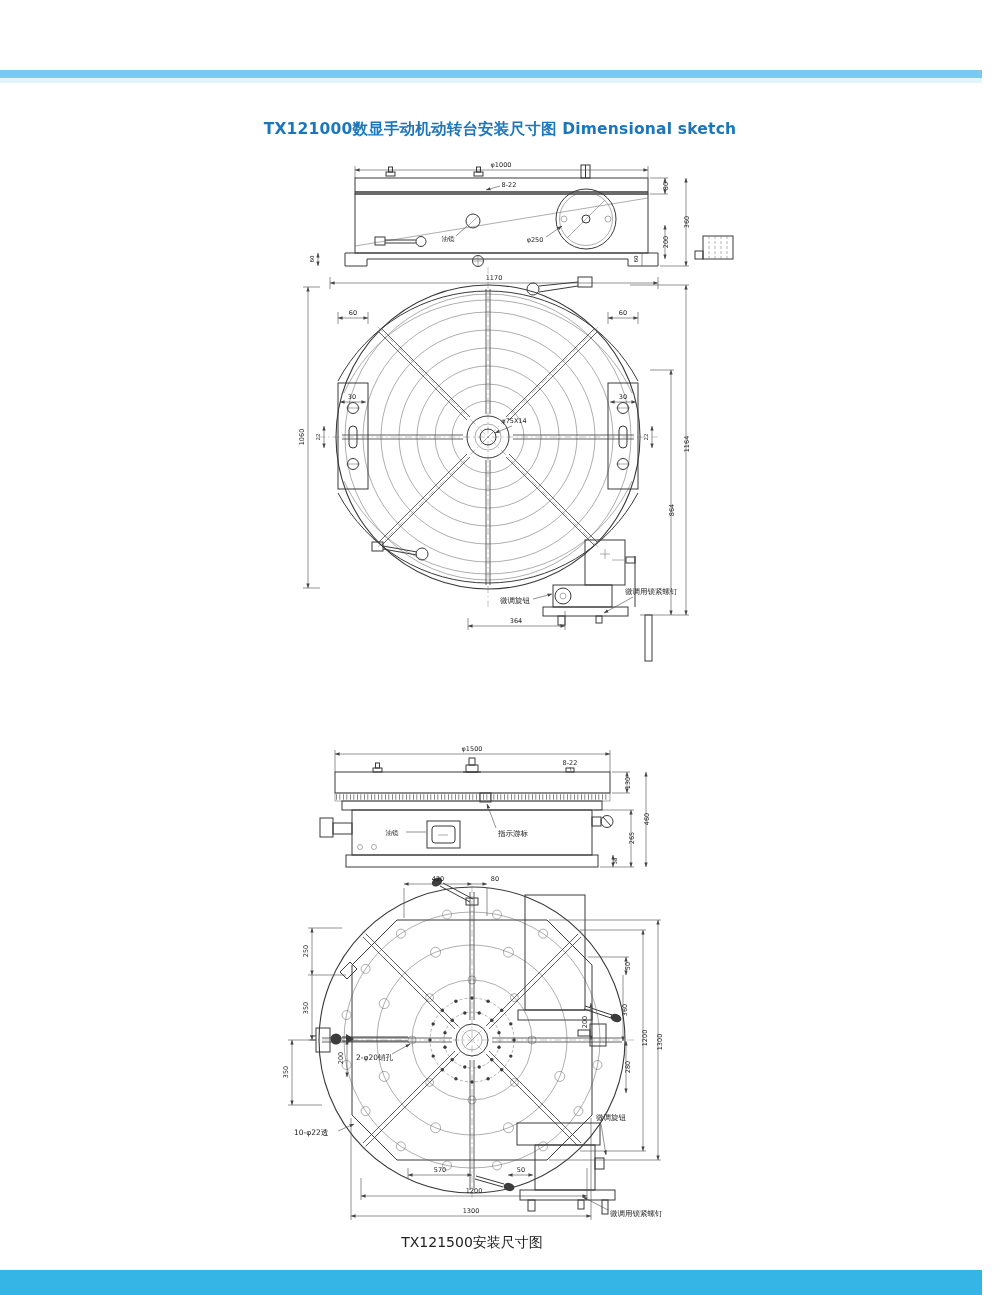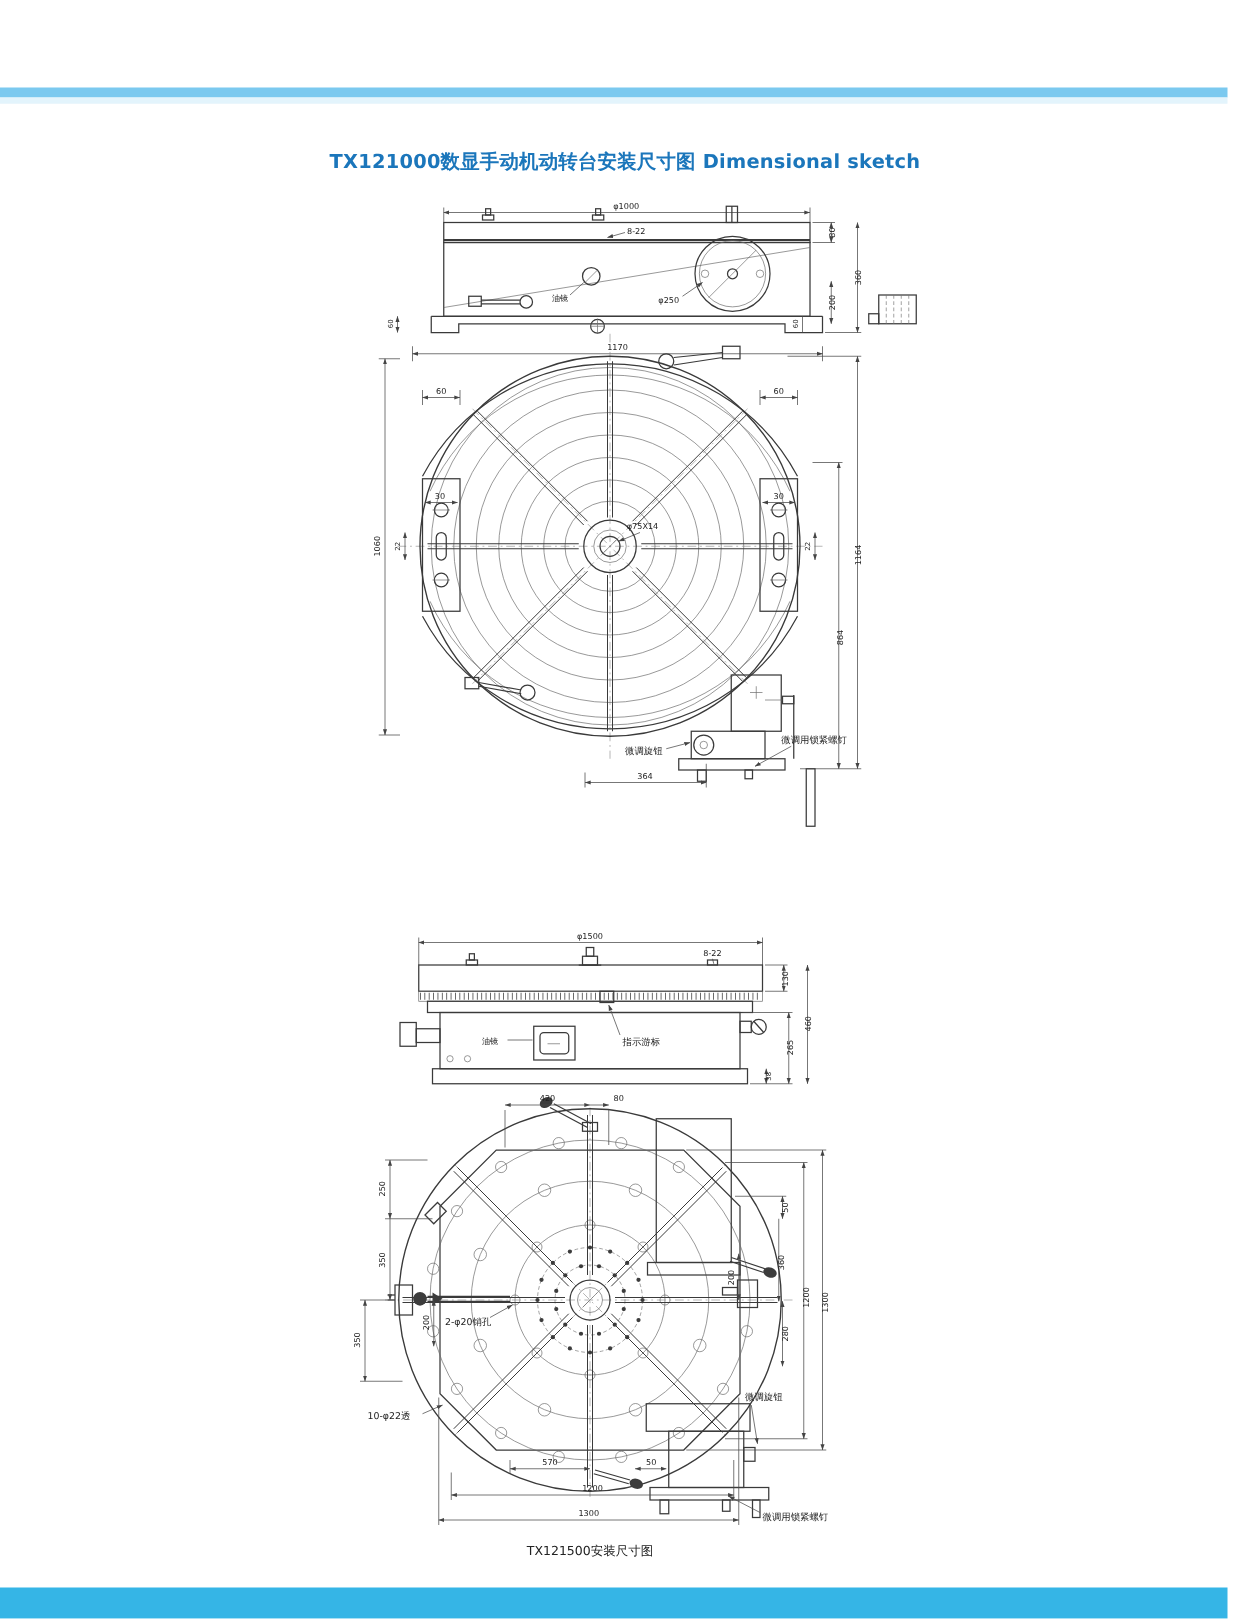--- a/index.html
+++ b/index.html
@@ -5,21 +5,21 @@
   html,body{margin:0;padding:0;background:#fff;}
   .page{position:relative;width:982px;height:1295px;background:#fff;overflow:hidden;
         font-family:"DejaVu Sans","Liberation Sans",sans-serif;}
   .topbar{position:absolute;left:0;top:70px;width:1000px;height:8px;background:#7bc9ef;}
   .topbar2{position:absolute;left:0;top:78px;width:1000px;height:5px;background:#e3f4fc;}
   .bottombar{position:absolute;left:0;top:1270px;width:1000px;height:25px;background:#35b5e6;}
   .title{position:absolute;left:0;width:1000px;text-align:center;color:#1b76bb;
          font-size:15.5px;font-weight:600;letter-spacing:.2px;}
   .t1{top:119px;} .t2{top:695px;}
   .caption{position:absolute;left:322px;top:1234px;width:300px;text-align:center;
-           color:#222;font-size:10px;}
+           color:#222;font-size:14px;}
   svg{position:absolute;}
   .ln{fill:none;stroke:#3a3a3a;stroke-width:1;}
   .lnb{fill:none;stroke:#3a3a3a;stroke-width:1.6;}
   .thin{fill:none;stroke:#6a6a6a;stroke-width:.55;}
   .cen{fill:none;stroke:#8a8a8a;stroke-width:.5;stroke-dasharray:7 3 1.5 3;}
   .dsh{fill:none;stroke:#777;stroke-width:.55;stroke-dasharray:3 2;}
   .dim{stroke:#4a4a4a;stroke-width:.6;fill:none;}
   .fillc{fill:#3c3c3c;stroke:none;}
   text{font-family:"DejaVu Sans","Liberation Sans",sans-serif;fill:#222;}
   .t{font-size:6.5px;text-anchor:middle;}

